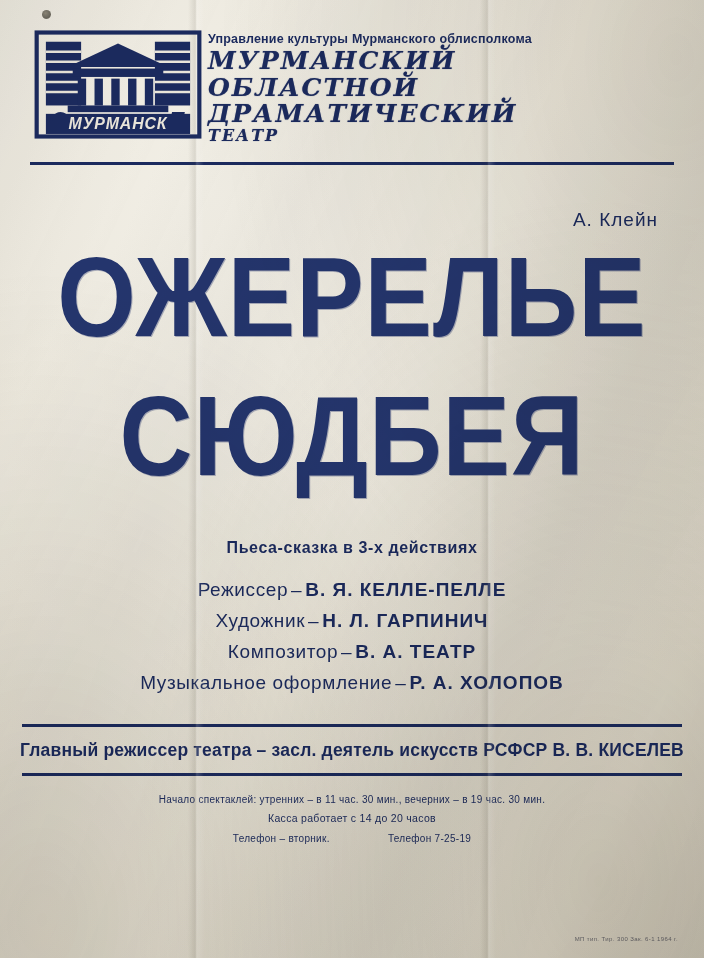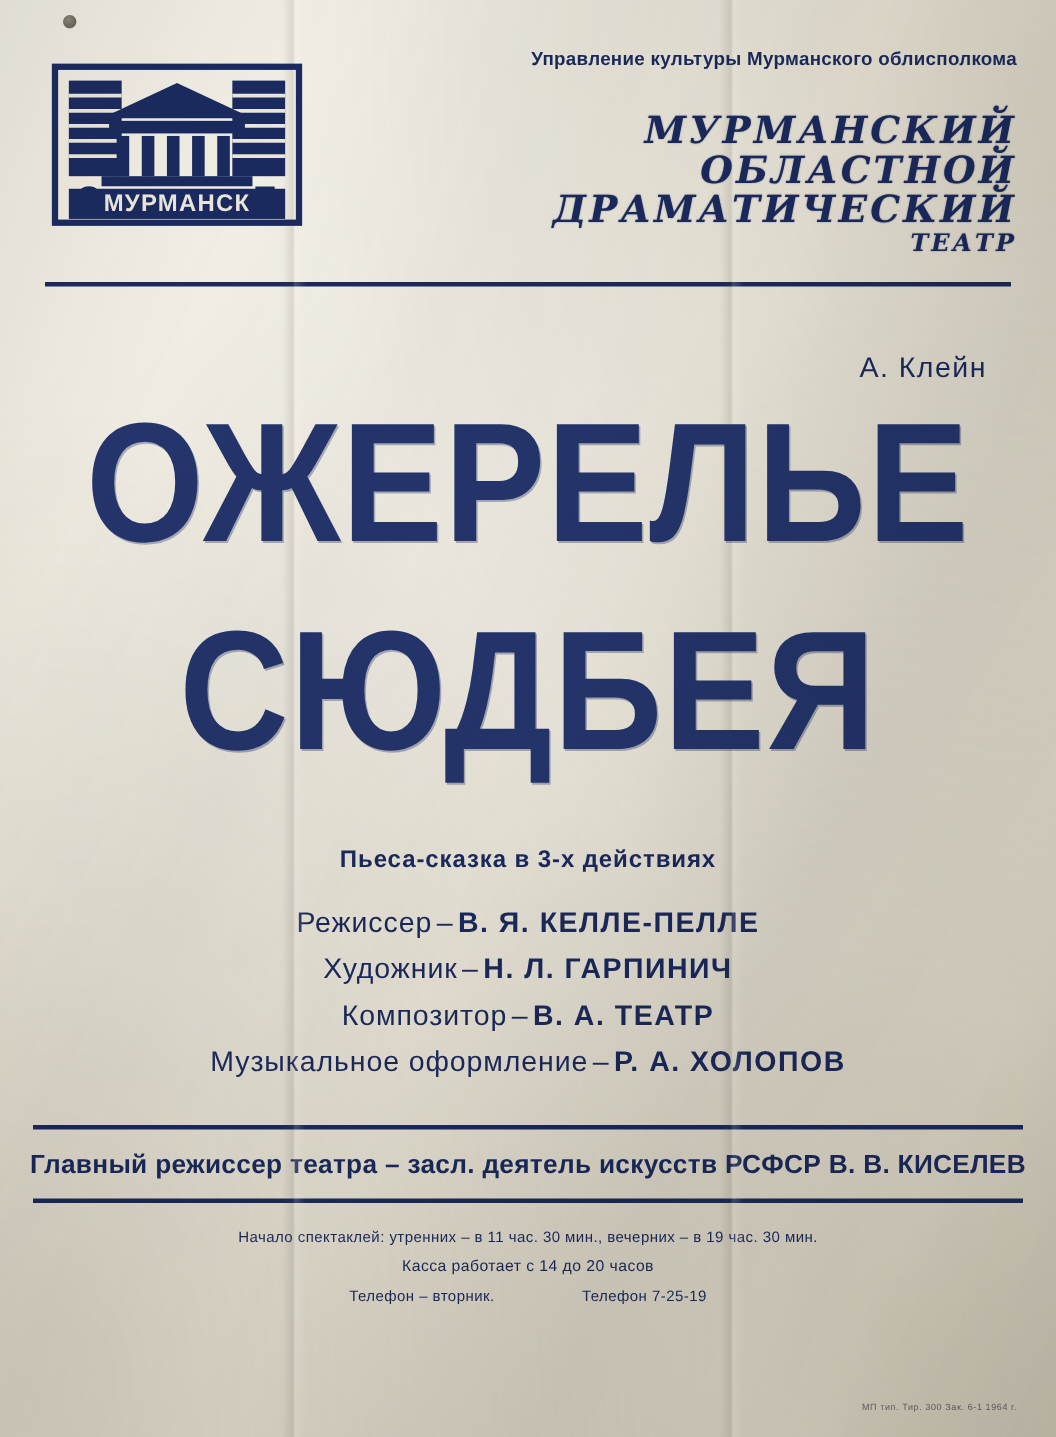--- a/index.html
+++ b/index.html
@@ -55,37 +55,38 @@
   
   .header {
     position: relative;
     display: flex;
     align-items: flex-start;
     padding: 22px 26px 0 34px;
   }
   .logo {
     width: 168px;
     flex: 0 0 168px;
-    margin-top: 20px;
+    margin-top: 8px;
+    font-style: italic;
   }
   .header-text {
     flex: 1;
-    text-align: right;
+    text-align: left;
     padding-left: 6px;
   }
   .dept-line {
     font-size: 12.5px;
     color: #1b2a5e;
     letter-spacing: 0.2px;
     font-weight: 600;
     margin-top: 10px;
     white-space: nowrap;
   }
   .theatre-name {
-    margin-top: 28px;
+    margin-top: 2px;
     color: #1b2a5e;
   }
   .theatre-name .tl {
     font-family: "DejaVu Serif", serif;
     font-style: italic;
     font-weight: bold;
     letter-spacing: 2px;
     display: block;
     line-height: 1.06;
     text-shadow: 0 0 1px rgba(27,42,94,0.6);

